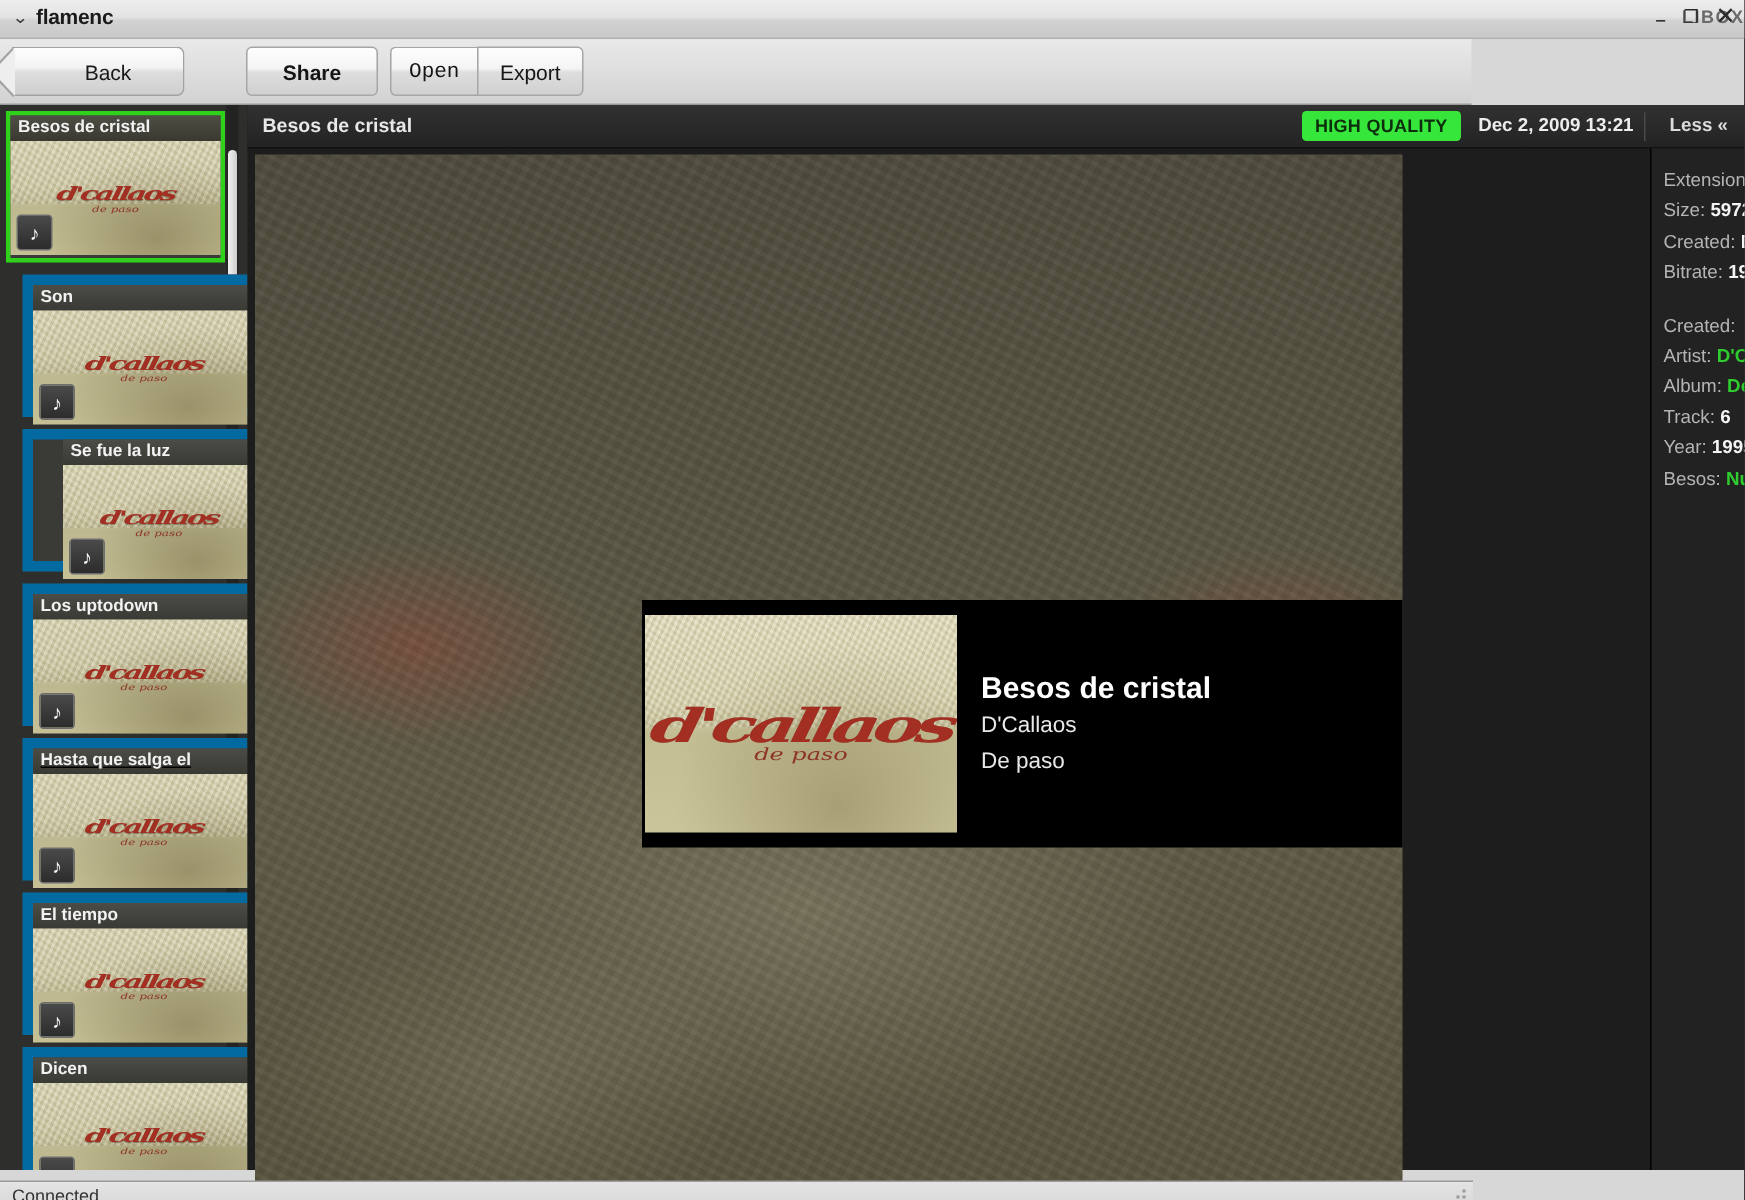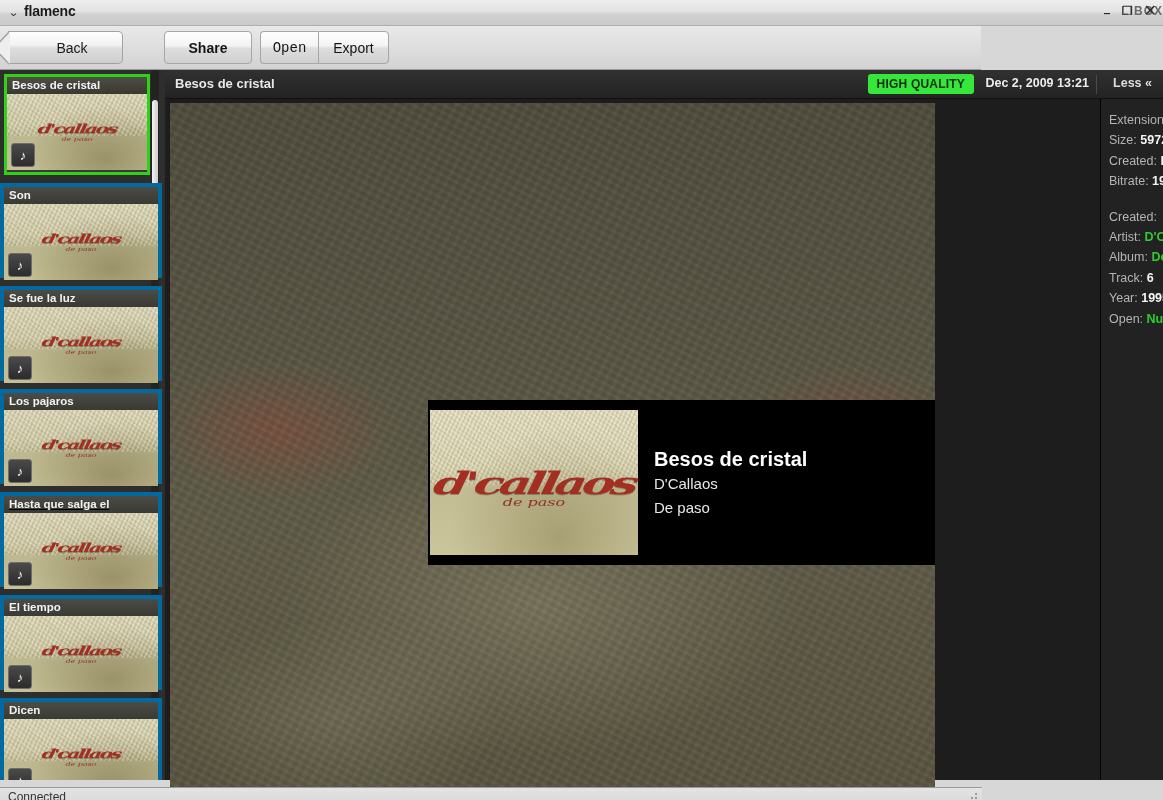--- a/index.html
+++ b/index.html
@@ -109,23 +109,23 @@
     background: #2b2b2b;
   }
 
   
   .sidebar {
     position: absolute; left: 0; top: 0; width: 165px; height: 710px;
     background: #2e2e2c;
     overflow: hidden;
   }
   .thumb-card {
-    position: absolute; left: 0; width: 162px;
+    position: absolute; left: 15px; width: 162px;
     background: #3a3a36;
-    border: 4px solid #0369a1;
+    border: 7px solid #0369a1;
     box-sizing: border-box;
   }
   .thumb-card.selected {
     border: 3px solid #2fd11b;
     left: 4px; width: 146px;
   }
   .thumb-title {
     height: 17px; line-height: 17px;
     background: linear-gradient(to bottom, #4c4c46 0%, #3a3a35 100%);
     color: #f2f2f2; font-size: 11.5px; font-weight: bold;
@@ -374,31 +374,31 @@
           </div>
           <div class="thumb-card" style="top: 113px; height: 95px;">
             <div class="thumb-title">Son</div>
             <div class="thumb-art">
               <div class="art-noise"></div>
               <div class="art-logo">d'callaos</div>
               <div class="art-sub">de paso</div>
               <div class="art-badge">♪</div>
             </div>
           </div>
-          <div class="thumb-card" style="top: 216px; height: 95px;">
+          <div class="thumb-card" style="top: 216px; height: 95px; padding-left: 20px;">
             <div class="thumb-title">Se fue la luz</div>
             <div class="thumb-art">
               <div class="art-noise"></div>
               <div class="art-logo">d'callaos</div>
               <div class="art-sub">de paso</div>
               <div class="art-badge">♪</div>
             </div>
           </div>
           <div class="thumb-card" style="top: 319px; height: 95px;">
-            <div class="thumb-title">Los pajaros</div>
+            <div class="thumb-title">Los uptodown</div>
             <div class="thumb-art">
               <div class="art-noise"></div>
               <div class="art-logo">d'callaos</div>
               <div class="art-sub">de paso</div>
               <div class="art-badge">♪</div>
             </div>
           </div>
           <div class="thumb-card" style="top: 422px; height: 95px; text-decoration: underline;">
             <div class="thumb-title">Hasta que salga el</div>
             <div class="thumb-art">
@@ -471,21 +471,21 @@
             <div class="info-line"><span>Created:</span> <b>Dec 2, 2009 13:21</b></div>
             <div class="info-line"><span>Bitrate:</span> <b>192K</b></div>
           </div>
         <div class="info-gap"></div>
         <div id="info-host-2">
             <div class="info-line"><span>Created:</span> </div>
             <div class="info-line"><span>Artist:</span> <b class="green">D'Callaos</b></div>
             <div class="info-line"><span>Album:</span> <b class="green">De paso</b></div>
             <div class="info-line"><span>Track:</span> <b>6</b></div>
             <div class="info-line"><span>Year:</span> <b>1995</b></div>
-            <div class="info-line"><span>Open:</span> <b class="green">Nu flamenc</b></div>
+            <div class="info-line"><span>Besos:</span> <b class="green">Nu flamenc</b></div>
           </div>
       </div>
 
     </div>
   </div>
 
   <div class="statusbar">
     <span class="status-text">Connected</span>
     <svg class="status-grip" viewBox="0 0 14 14">
       <g fill="#9a9a9a">

